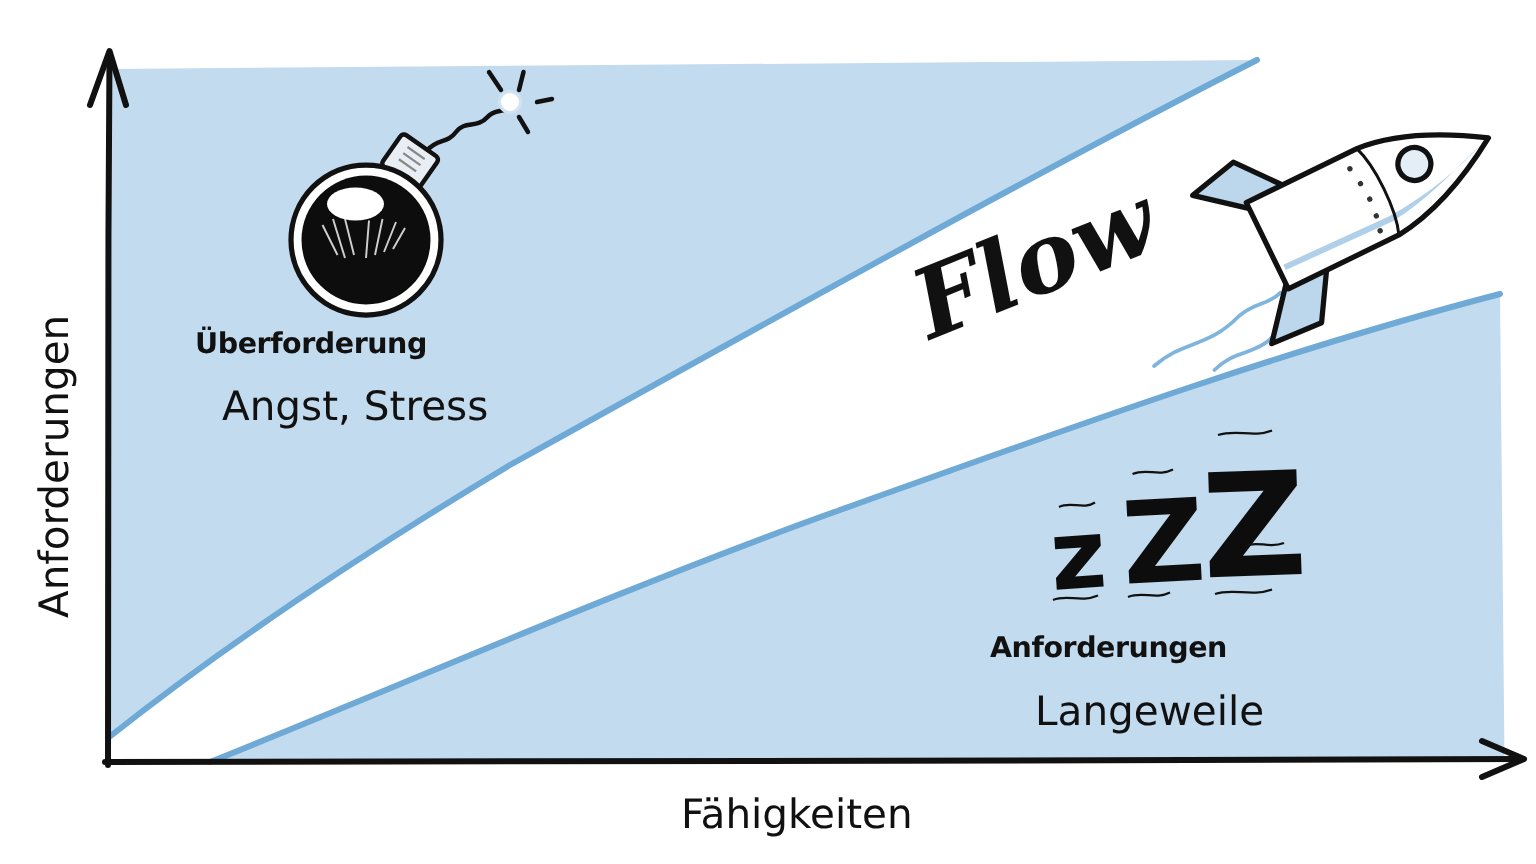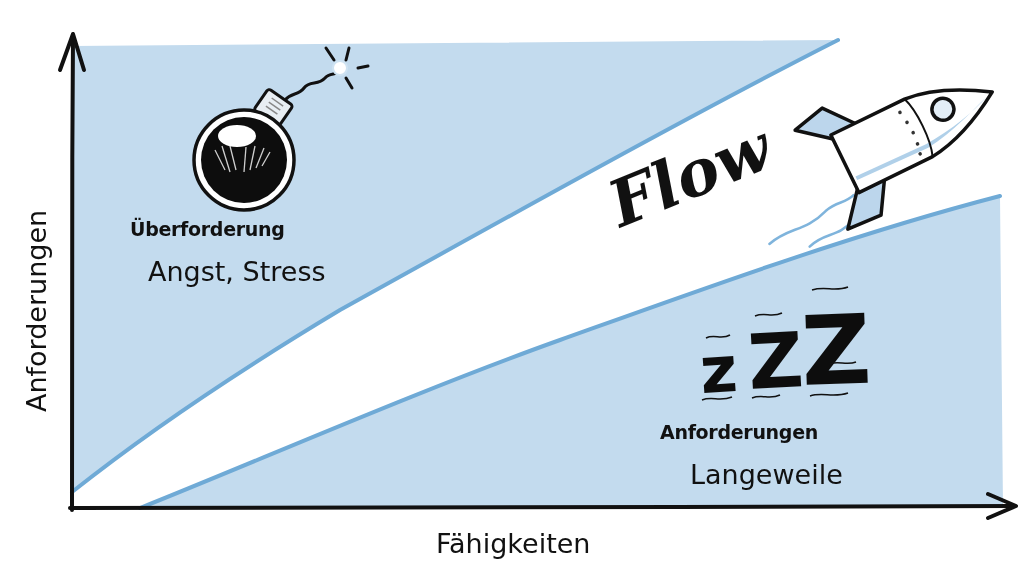--- a/index.html
+++ b/index.html
@@ -105,14 +105,14 @@
 </svg>
 
 <div class="lbl flow-word" style="left:598px; top:172px; transform:rotate(-22deg); transform-origin:left top;">Flow</div>
 
 <div class="lbl zone-title" style="left:130px; top:218px;">Überforderung</div>
 <div class="lbl zone-sub" style="left:148px; top:256px;">Angst, Stress</div>
 
 <div class="lbl zone-title" style="left:660px; top:421px;">Anforderungen</div>
 <div class="lbl zone-sub" style="left:690px; top:459px;">Langeweile</div>
 
-<div class="lbl axis-label" style="left:436px; top:528px;">Fähigkeiten</div>
+<div class="lbl axis-label" style="left:454px; top:528px;">Fähigkeiten</div>
 <div class="lbl axis-label" style="left:21px; top:412px; transform:rotate(-90deg); transform-origin:left top;">Anforderungen</div>
 
 </body></html>

